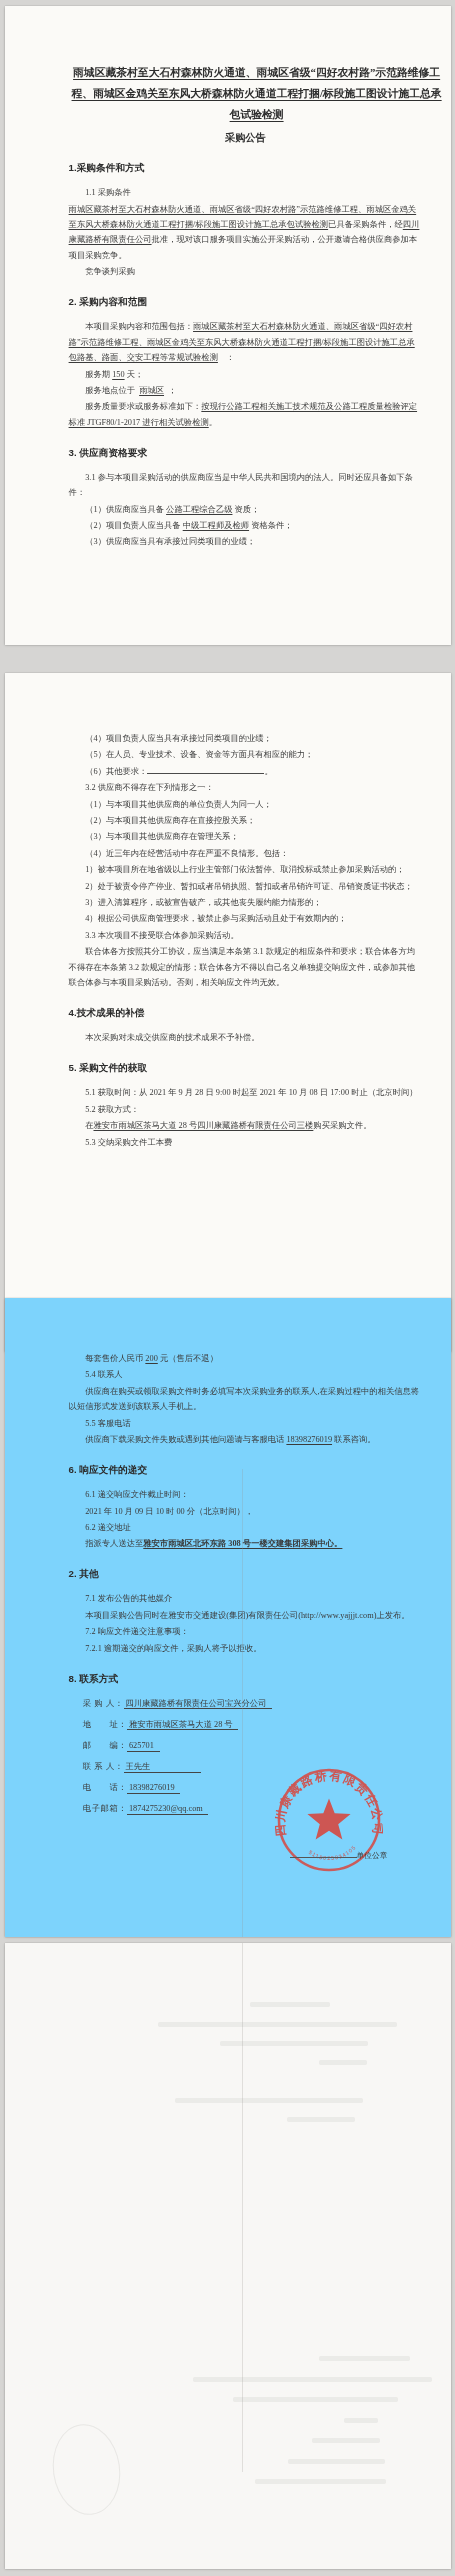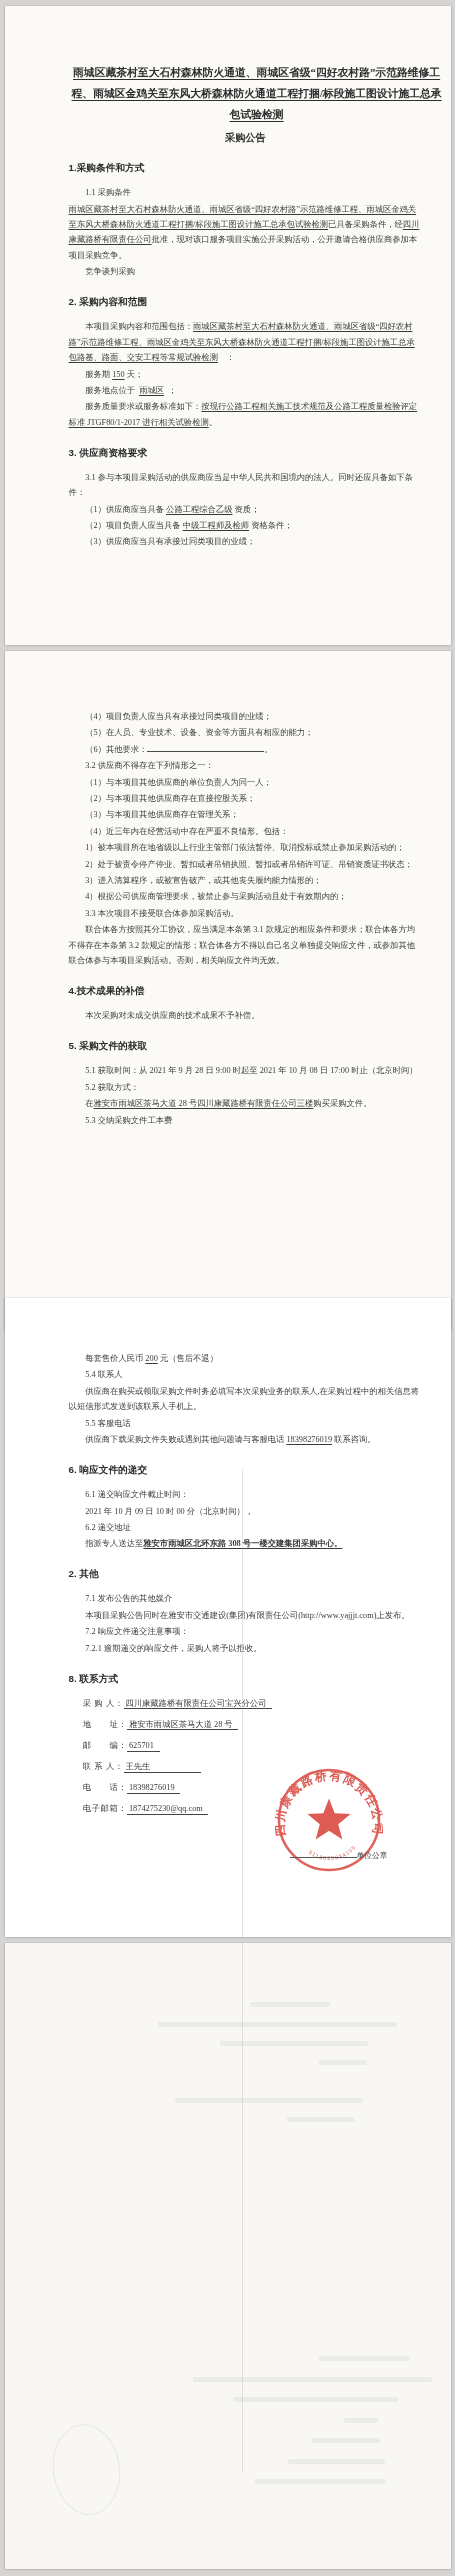--- a/index.html
+++ b/index.html
@@ -5,22 +5,22 @@
   html,body { margin:0; padding:0; background:#d6d5d3; }
   body { width:455px; font-family:"Liberation Serif", serif; }
   .canvas { position:relative; width:455px; height:2576px; overflow:hidden; background:#d6d5d3; }
   .page {
     position:relative; width:446px; margin-left:4.6px; box-sizing:border-box;
     background:#fbfaf7; color:#3b3b3b; font-size:8.3px;
     padding:0 28.5px 0 64px;
     box-shadow:0 0 1.1px rgba(0,0,0,.25), 0 1.1px 2.8px rgba(0,0,0,.18);
   }
   .page1 { position:absolute; top:5.7px;  height:639px; }
-  .page2 { position:absolute; top:651px; height:679px; }
-  .page3 { position:absolute; top:1298px; height:639px; background:#ffffff; }
+  .page2 { position:absolute; top:673px; height:679px; }
+  .page3 { position:absolute; top:1298px; height:639px; background:#7dd3fc; }
   .page4 { position:absolute; top:1943px; height:626px; background:#f8f7f5; }
 
   .title {
     margin:56px auto 0; width:376px; text-align:center;
     font-size:10.8px; font-weight:700; line-height:21px; color:#2e2e2e;
     text-decoration:underline; text-underline-offset:2.8px;
   }
   .subtitle { margin:6.8px auto 0; text-align:center; font-size:10.2px; font-weight:600; color:#2e2e2e; }
 
   .h {

